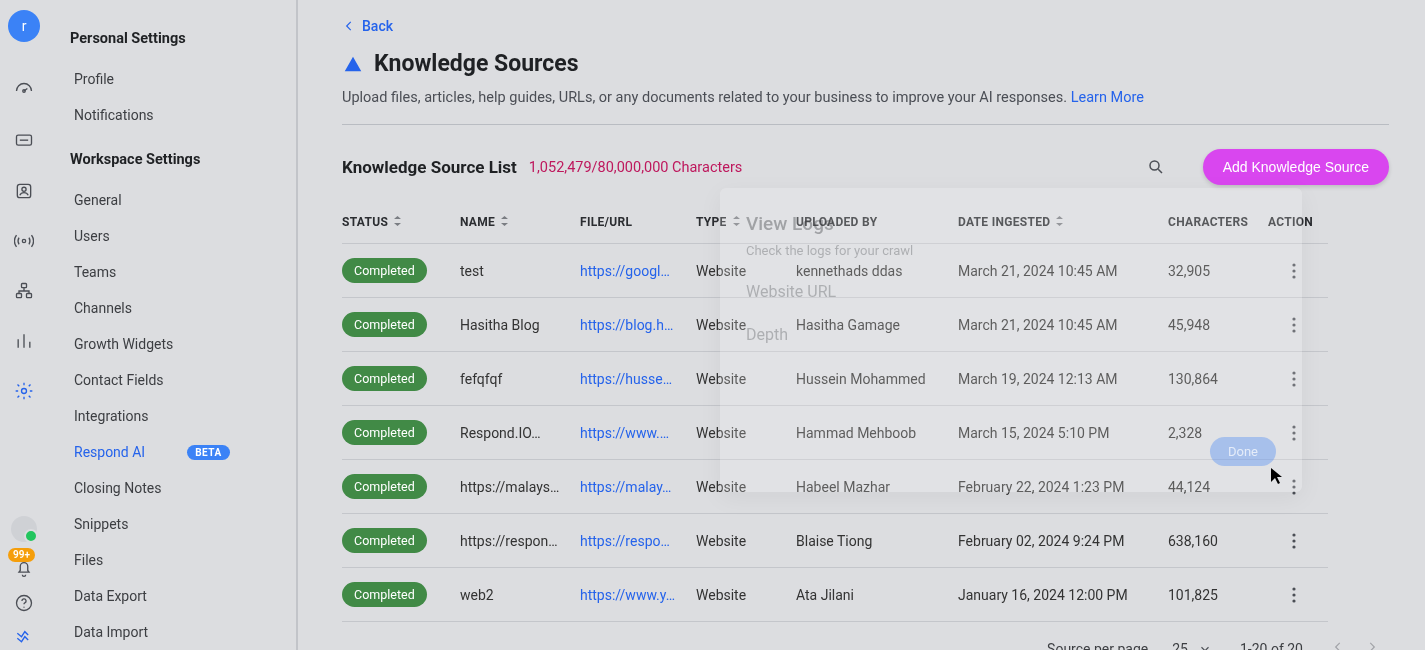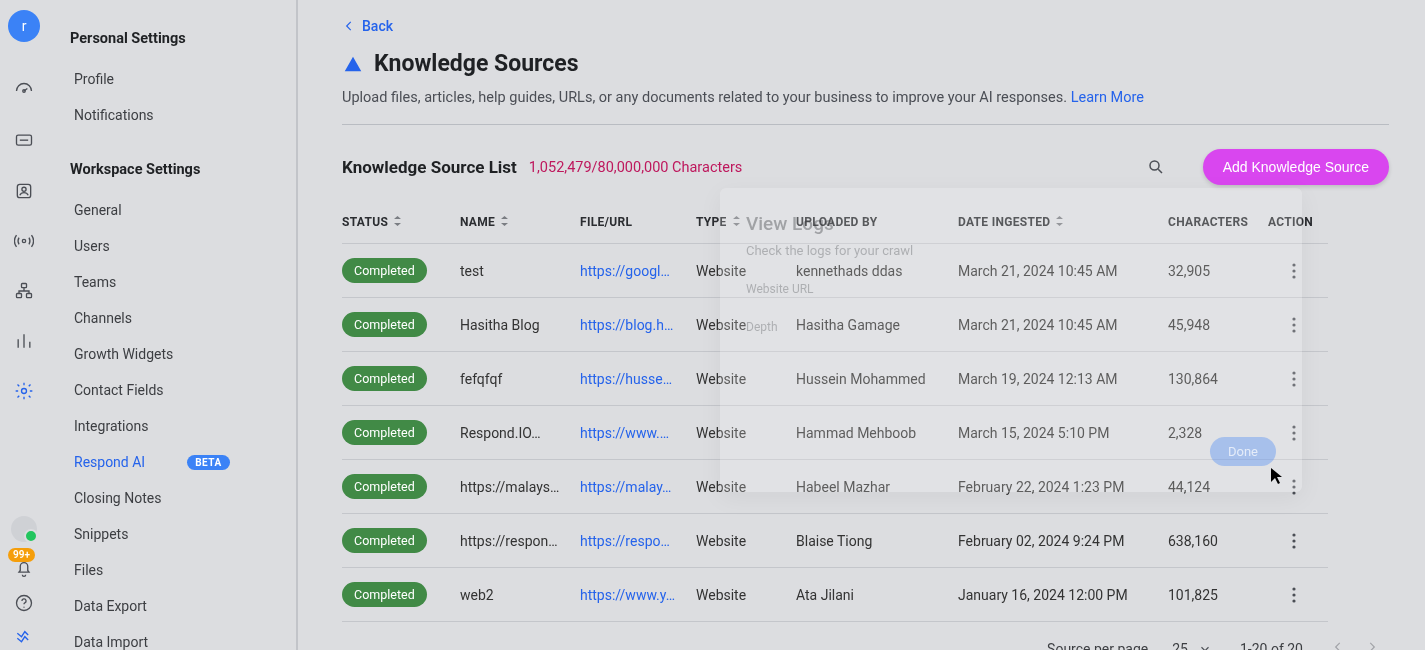--- a/index.html
+++ b/index.html
@@ -236,21 +236,21 @@
     width: 582px; height: 304px;
     background: rgba(245,245,248,0.22);
     border-radius: 6px;
     box-shadow: 0 6px 24px rgba(0,0,0,0.05);
     padding: 24px 26px;
     pointer-events: none;
   }
   .ghost-dialog .gd-title { font-size: 19px; font-weight: 500; color: rgba(40,42,46,0.35); }
   .ghost-dialog .gd-sub   { font-size: 13px; color: rgba(40,42,46,0.28); margin-top: 8px; }
   .ghost-dialog .gd-row   { display:flex; gap: 40px; margin-top: 24px; }
-  .ghost-dialog .gd-label { font-size: 12px; color: rgba(40,42,46,0.28); text-align: right; }
+  .ghost-dialog .gd-label { font-size: 16px; color: rgba(40,42,46,0.28); text-align: right; }
   .ghost-dialog .gd-btn {
     position:absolute; right: 26px; bottom: 26px;
     background: rgba(59,130,246,0.35);
     color: rgba(255,255,255,0.7);
     font-size: 13px;
     padding: 7px 18px;
     border-radius: 18px;
   }
 
   
@@ -342,21 +342,21 @@
           </svg>
       </div>
     </div>
   </div>
 
   <div class="side-nav">
     <div class="section-title">Personal Settings</div>
     <div class="nav-item">Profile</div>
     <div class="nav-item">Notifications</div>
 
-    <div class="section-title" style="margin-top:28px;">Workspace Settings</div>
+    <div class="section-title" style="margin-top:18px;">Workspace Settings</div>
     <div class="nav-item">General</div>
     <div class="nav-item">Users</div>
     <div class="nav-item">Teams</div>
     <div class="nav-item">Channels</div>
     <div class="nav-item">Growth Widgets</div>
     <div class="nav-item">Contact Fields</div>
     <div class="nav-item">Integrations</div>
     <div class="nav-item active">
       <span>Respond AI</span>
       <span class="beta-pill">BETA</span>

